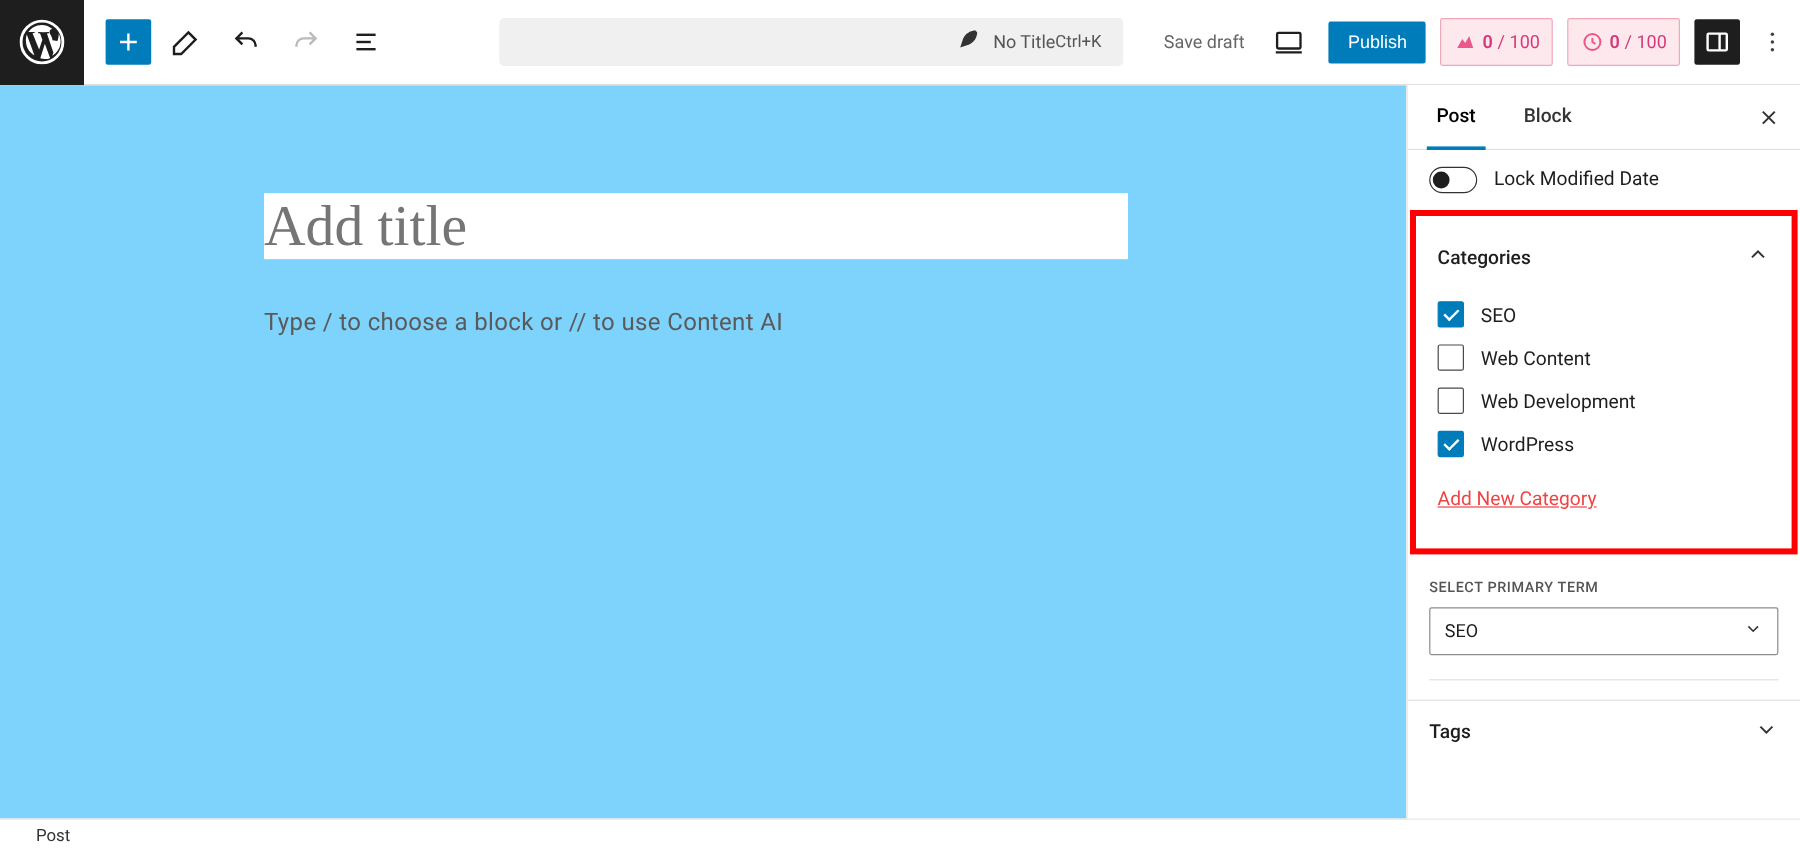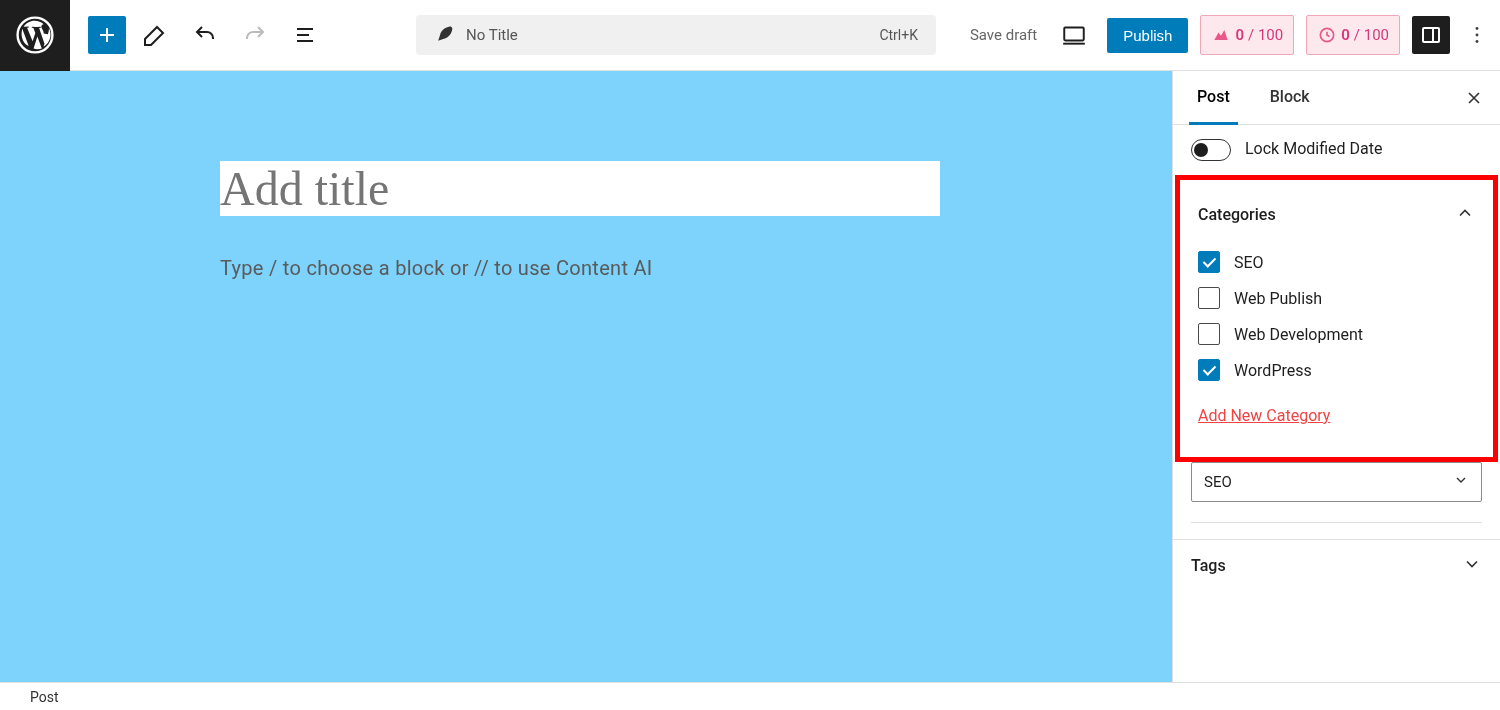--- a/index.html
+++ b/index.html
@@ -5,21 +5,21 @@
     * { margin: 0; padding: 0; box-sizing: border-box; }
     body { font-family: -apple-system, BlinkMacSystemFont, "Segoe UI", Roboto, sans-serif; font-size: 14px; color: #1e1e1e; width: 1500px; height: 710px; overflow: hidden; background: #fff; }
     .toolbar { height: 71px; border-bottom: 1px solid #e0e0e0; display: flex; align-items: center; padding: 0 8px 0 0; }
     .wp-logo { width: 70px; height: 71px; background: #1e1e1e; display: flex; align-items: center; justify-content: center; flex-shrink: 0; }
     .wp-logo svg { width: 38px; height: 38px; }
     .toolbar-left { display: flex; align-items: center; gap: 8px; padding-left: 18px; }
     .btn-add { width: 38px; height: 38px; background: #007cba; border-radius: 2px; display: flex; align-items: center; justify-content: center; cursor: pointer; }
     .icon-btn { width: 42px; height: 42px; display: flex; align-items: center; justify-content: center; cursor: pointer; color: #1e1e1e; }
     .icon-btn.disabled { color: #bbb; }
     .cmd-bar { margin-left: 90px; flex: 0 0 520px; height: 40px; background: #f0f0f0; border-radius: 4px; display: flex; align-items: center; padding: 0 18px; cursor: pointer; }
-    .cmd-left { display: flex; align-items: center; gap: 12px; flex: 1; justify-content: flex-start; }
+    .cmd-left { display: flex; align-items: center; gap: 12px; flex: 1; justify-content: flex-end; }
     .cmd-title { color: #555; font-size: 15px; }
     .cmd-shortcut { color: #555; font-size: 14px; }
     .toolbar-right { margin-left: auto; display: flex; align-items: center; gap: 12px; }
     .save-draft { color: #666; font-size: 15px; cursor: pointer; padding: 6px 4px; }
     .publish-btn { background: #007cba; color: #fff; padding: 9px 16px; font-size: 15px; border-radius: 2px; cursor: pointer; border: none; }
     .score-pill { border: 1px solid #f0a8b8; background: #fde9ed; padding: 6px 10px; border-radius: 2px; display: flex; align-items: center; gap: 4px; font-size: 15px; color: #d6387a; cursor: pointer; height: 40px; }
     .score-pill .max { color: #d6387a; font-weight: 400; }
     .score-pill svg { width: 20px; height: 20px; }
     .sidebar-toggle { width: 38px; height: 38px; background: #1e1e1e; border-radius: 2px; display: flex; align-items: center; justify-content: center; cursor: pointer; }
     .dots-btn { width: 30px; display: flex; align-items: center; justify-content: center; cursor: pointer; color: #444; }
@@ -180,34 +180,35 @@
             </svg>
         </span>
       </div>
       <div class="cat-list">
         <div class="cat-item">
           <div class="checkbox checked"></div>
           <span class="cat-label">SEO</span>
         </div>
         <div class="cat-item">
           <div class="checkbox"></div>
-          <span class="cat-label">Web Publish</span>
+          <span class="cat-label">Web Content</span>
         </div>
         <div class="cat-item">
           <div class="checkbox"></div>
           <span class="cat-label">Web Development</span>
         </div>
         <div class="cat-item">
           <div class="checkbox checked"></div>
           <span class="cat-label">WordPress</span>
         </div>
       </div>
       <span class="add-new">Add New Category</span>
     </div>
 
+    <div class="subsec-label">SELECT PRIMARY TERM</div>
     <div class="select-box">
       <span>SEO</span>
       <span>
         <svg width="16" height="16" viewBox="0 0 24 24" fill="none" stroke="#333" stroke-width="2">
             <path d="M6 9l6 6 6-6"></path>
           </svg>
       </span>
     </div>
     <div class="divider"></div>
 

